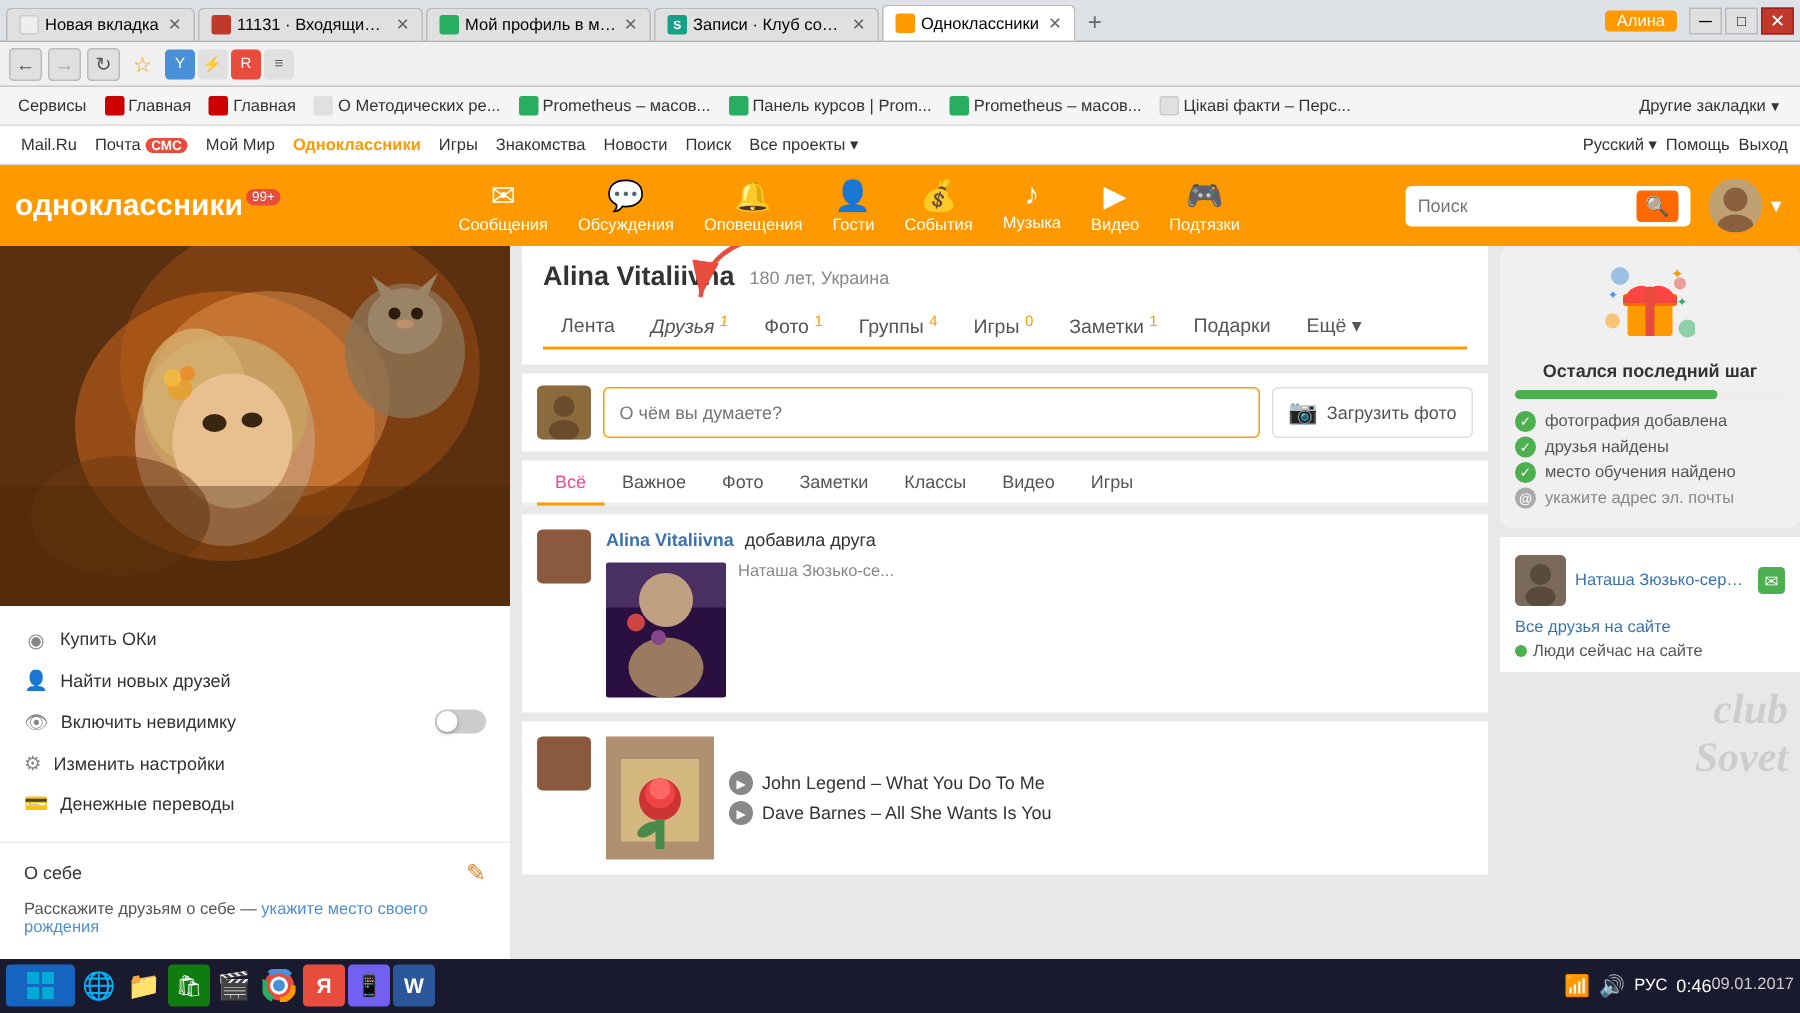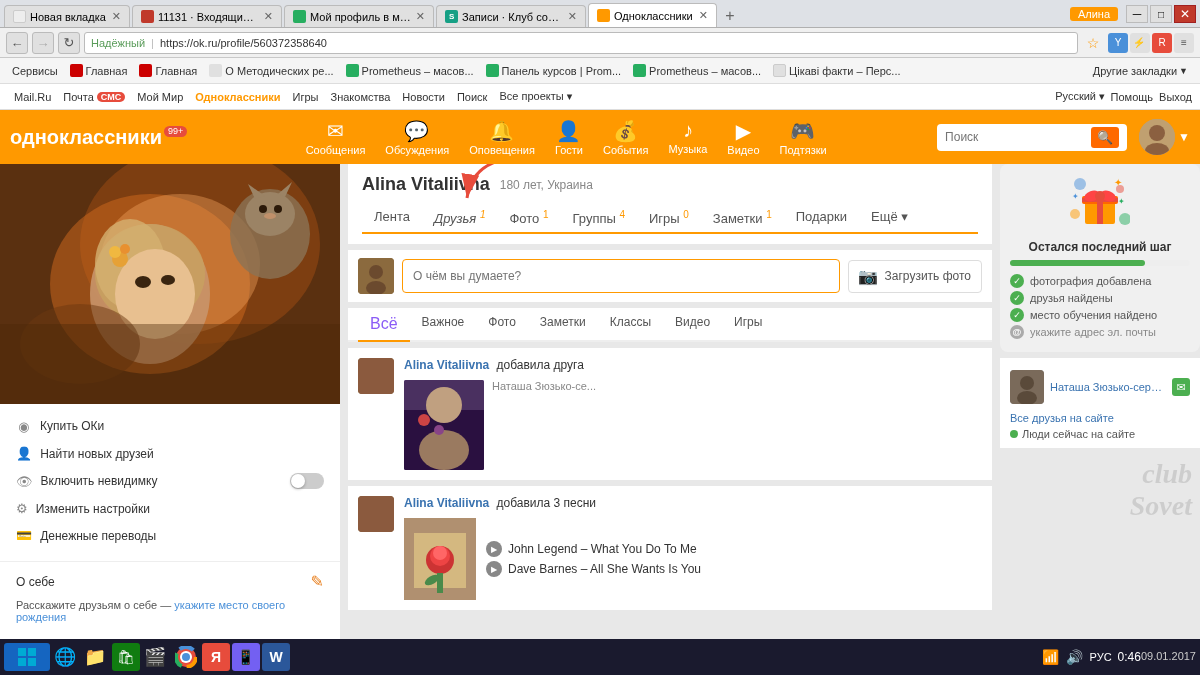--- a/index.html
+++ b/index.html
@@ -48,25 +48,20 @@
     <div style="width:22px;height:18px;background:#e0e0e0;border:1px solid #bbb;display:flex;align-items:center;justify-content:center;cursor:pointer;font-size:12px;">─</div>
     <div style="width:22px;height:18px;background:#e0e0e0;border:1px solid #bbb;display:flex;align-items:center;justify-content:center;cursor:pointer;font-size:10px;">□</div>
     <div style="width:22px;height:18px;background:#c0392b;border:1px solid #a02020;display:flex;align-items:center;justify-content:center;cursor:pointer;font-size:12px;color:white;">✕</div>
   </div>
 </div>
 
 <div style="height:30px;background:#f0f0f0;display:flex;align-items:center;padding:0 6px;gap:4px;border-bottom:1px solid #c8c8c8;">
   <div style="width:22px;height:22px;background:#e0e0e0;border:1px solid #bbb;border-radius:3px;cursor:pointer;display:flex;align-items:center;justify-content:center;font-size:13px;color:#555;">←</div>
   <div style="width:22px;height:22px;background:#e0e0e0;border:1px solid #bbb;border-radius:3px;cursor:pointer;display:flex;align-items:center;justify-content:center;font-size:13px;color:#aaa;">→</div>
   <div style="width:22px;height:22px;background:#e0e0e0;border:1px solid #bbb;border-radius:3px;cursor:pointer;display:flex;align-items:center;justify-content:center;font-size:13px;color:#555;">↻</div>
-  <div style="flex:1;height:22px;background:white;border:1px solid #bbb;border-radius:3px;padding:0 6px;font-size:11px;display:flex;align-items:center;">
-    <span style="color:#5a9c5a;margin-right:6px;font-size:11px;">Надёжный</span>
-    <span style="color:#bbb;margin-right:6px;">|</span>
-    <span style="color:#333;font-size:11px;">https://ok.ru/profile/560372358640</span>
-  </div>
   <div style="width:22px;height:22px;display:flex;align-items:center;justify-content:center;cursor:pointer;font-size:14px;color:#f90;">☆</div>
   <div style="display:flex;gap:2px;align-items:center;">
     <div style="width:20px;height:20px;background:#4a90d9;border-radius:3px;display:flex;align-items:center;justify-content:center;font-size:10px;color:white;cursor:pointer;">Y</div>
     <div style="width:20px;height:20px;background:#e0e0e0;border-radius:3px;display:flex;align-items:center;justify-content:center;font-size:10px;color:#555;cursor:pointer;">⚡</div>
     <div style="width:20px;height:20px;background:#e74c3c;border-radius:3px;display:flex;align-items:center;justify-content:center;font-size:10px;color:white;cursor:pointer;">R</div>
     <div style="width:20px;height:20px;background:#e0e0e0;border-radius:3px;display:flex;align-items:center;justify-content:center;font-size:10px;color:#555;cursor:pointer;">≡</div>
   </div>
 </div>
 
 <div style="height:26px;background:#f5f5f5;border-bottom:1px solid #ddd;display:flex;align-items:center;padding:0 6px;gap:0;font-size:11px;overflow:hidden;">
@@ -305,21 +300,21 @@
           </svg>
       </div>
       <input style="flex: 1 1 0%; height: 34px; border: 1.5px solid rgb(255, 153, 0); border-radius: 4px; padding: 0px 10px; font-size: 12px; color: rgb(170, 170, 170); outline: none; background: white;" placeholder="О чём вы думаете?">
       <div style="display:flex;align-items:center;gap:6px;padding:6px 10px;border:1px solid #ddd;border-radius:4px;cursor:pointer;font-size:12px;color:#555;white-space:nowrap;">
         <span style="font-size:16px;color:#888;">📷</span>
         <span>Загрузить фото</span>
       </div>
     </div>
 
     <div style="display:flex;gap:0;background:white;padding:0 10px;margin-bottom:6px;border-bottom:2px solid #eee;">
-      <div style="padding:7px 12px;cursor:pointer;font-size:16px;color:#8b5cf6;border-bottom:2px solid #f90;margin-bottom:-2px;">Всё</div>
+      <div style="padding:7px 12px;cursor:pointer;font-size:12px;color:#ec4899;border-bottom:2px solid #f90;margin-bottom:-2px;">Всё</div>
       <div style="padding:7px 12px;cursor:pointer;font-size:12px;color:#555;">Важное</div>
       <div style="padding:7px 12px;cursor:pointer;font-size:12px;color:#555;">Фото</div>
       <div style="padding:7px 12px;cursor:pointer;font-size:12px;color:#555;">Заметки</div>
       <div style="padding:7px 12px;cursor:pointer;font-size:12px;color:#555;">Классы</div>
       <div style="padding:7px 12px;cursor:pointer;font-size:12px;color:#555;">Видео</div>
       <div style="padding:7px 12px;cursor:pointer;font-size:12px;color:#555;">Игры</div>
     </div>
 
     <div style="background:white;padding:10px;margin-bottom:6px;display:flex;gap:10px;">
       <div style="width:36px;height:36px;border-radius:4px;background:#8b6a3e;flex-shrink:0;overflow:hidden;cursor:pointer;">
@@ -351,24 +346,20 @@
       </div>
     </div>
 
     <div style="background:white;padding:10px;margin-bottom:6px;display:flex;gap:10px;">
       <div style="width:36px;height:36px;border-radius:4px;background:#8b6a3e;flex-shrink:0;overflow:hidden;cursor:pointer;">
         <svg width="36" height="36">
             <rect width="36" height="36" fill="#8b5a3e"></rect>
           </svg>
       </div>
       <div style="flex:1;min-width:0;">
-        <div style="font-size:12px;color:#333;margin-bottom:8px;">
-          <span style="font-weight:bold;color:#3a73b0;cursor:pointer;">Alina Vitaliivna</span>
-          <span style="margin-left:4px;">добавила 3 песни</span>
-        </div>
         <div style="display:flex;gap:10px;">
           <div style="width:72px;height:82px;background:#c8a070;flex-shrink:0;cursor:pointer;overflow:hidden;">
             <svg width="72" height="82" viewBox="0 0 72 82">
               <rect width="72" height="82" fill="#b09070"></rect>
               <rect x="10" y="15" width="52" height="55" fill="#d4b880"></rect>
 
               <circle cx="36" cy="42" r="14" fill="#cc3333"></circle>
               <circle cx="36" cy="38" r="10" fill="#ee4444"></circle>
               <circle cx="36" cy="35" r="7" fill="#ff6666"></circle>
               <rect x="33" y="55" width="6" height="20" fill="#4a8a4a"></rect>

